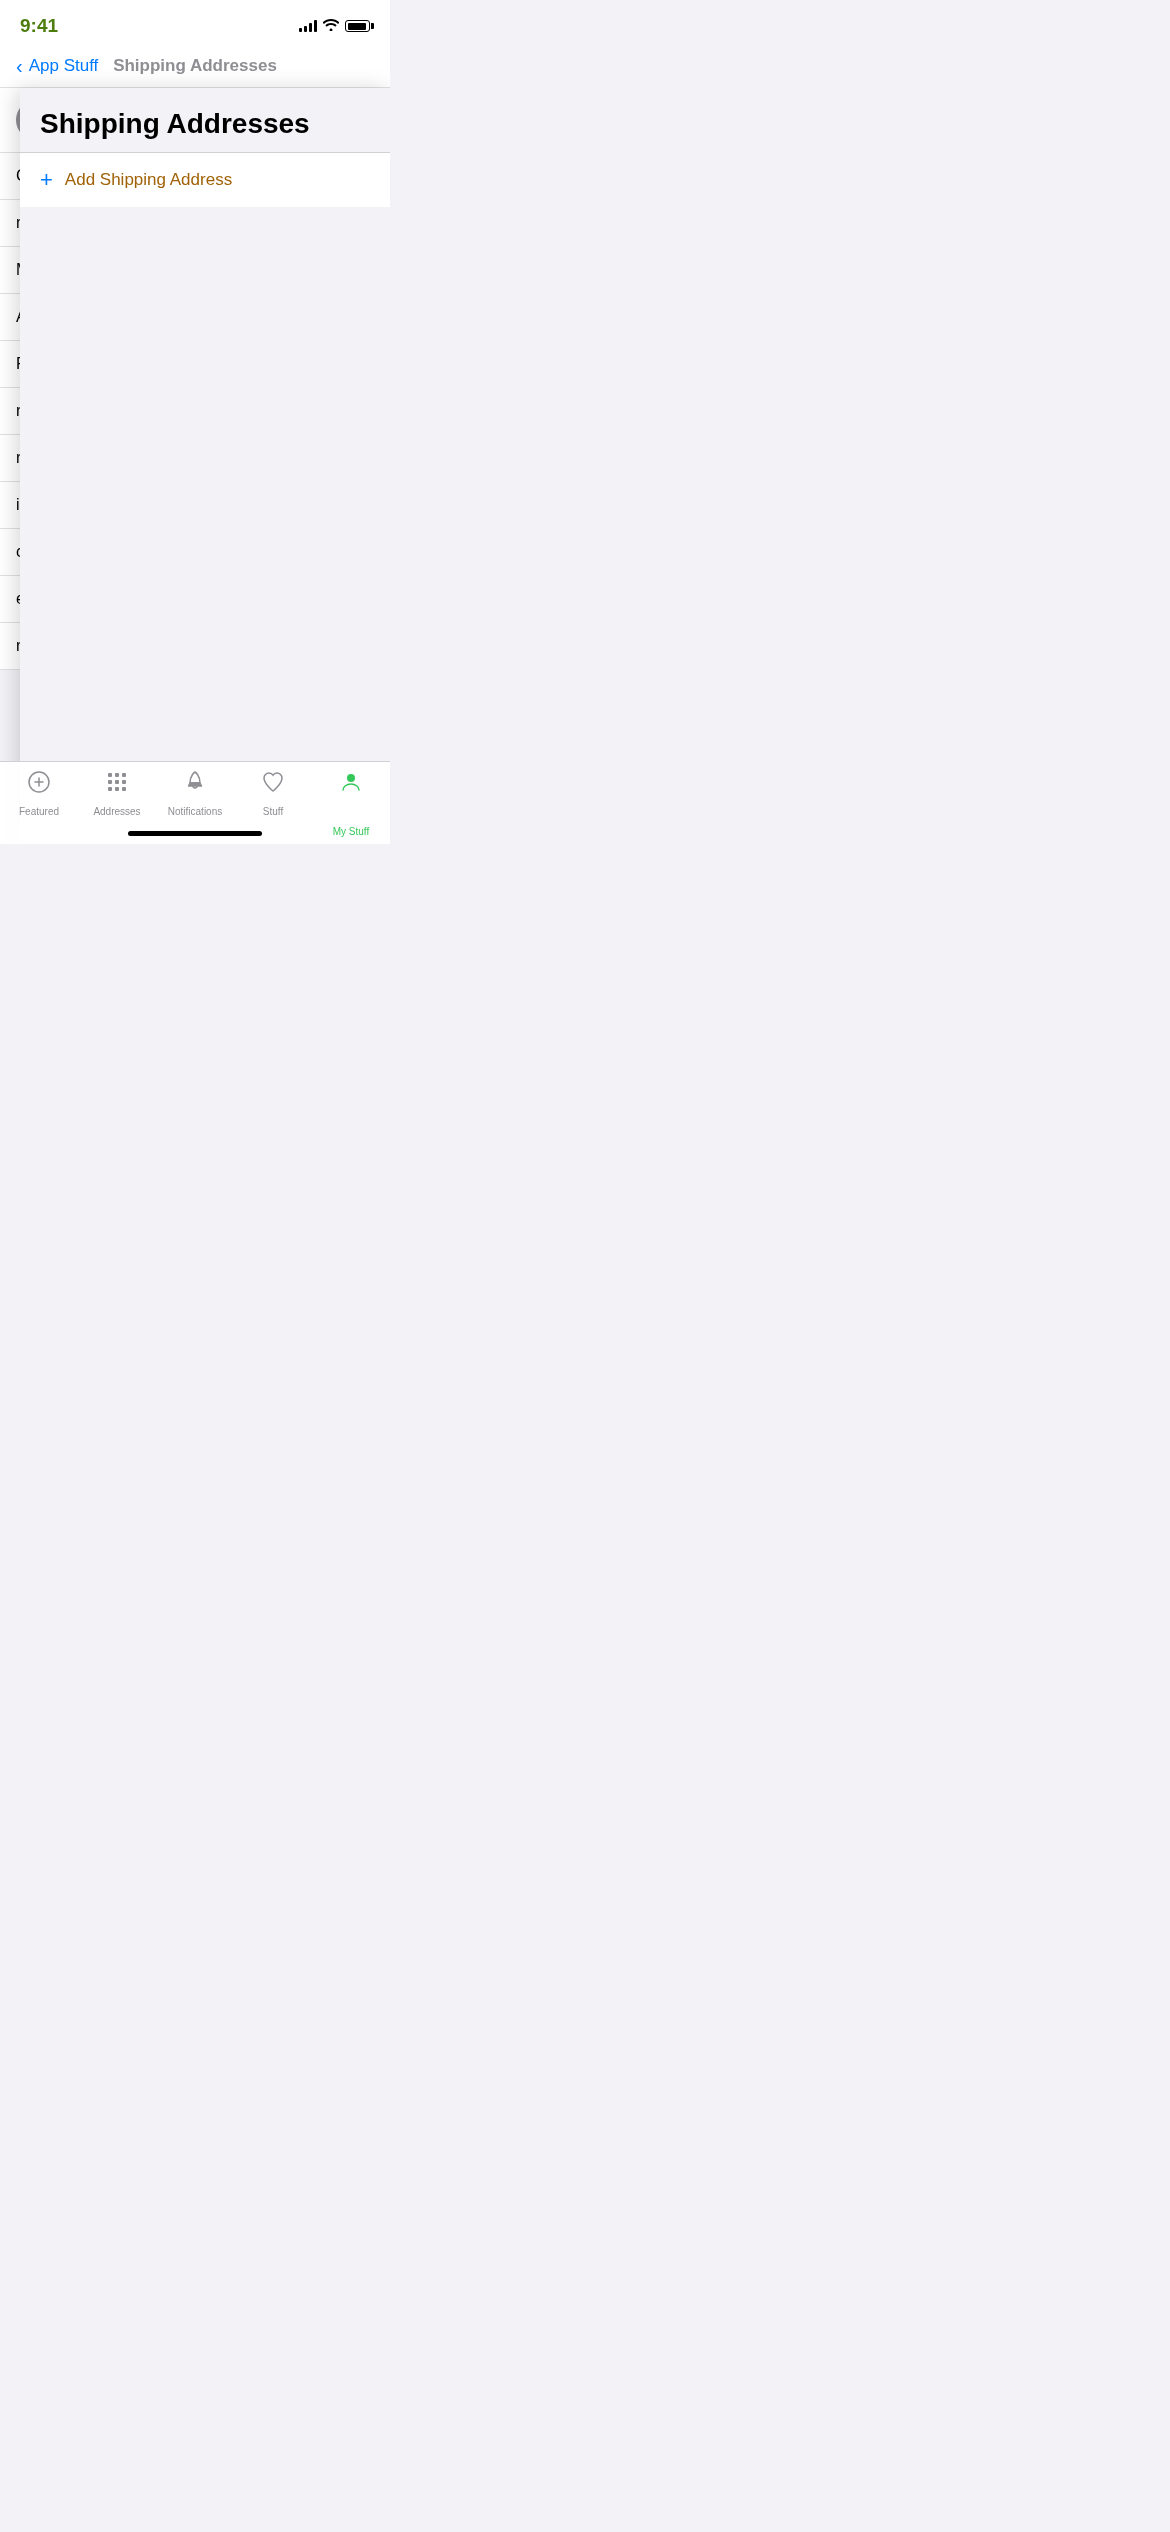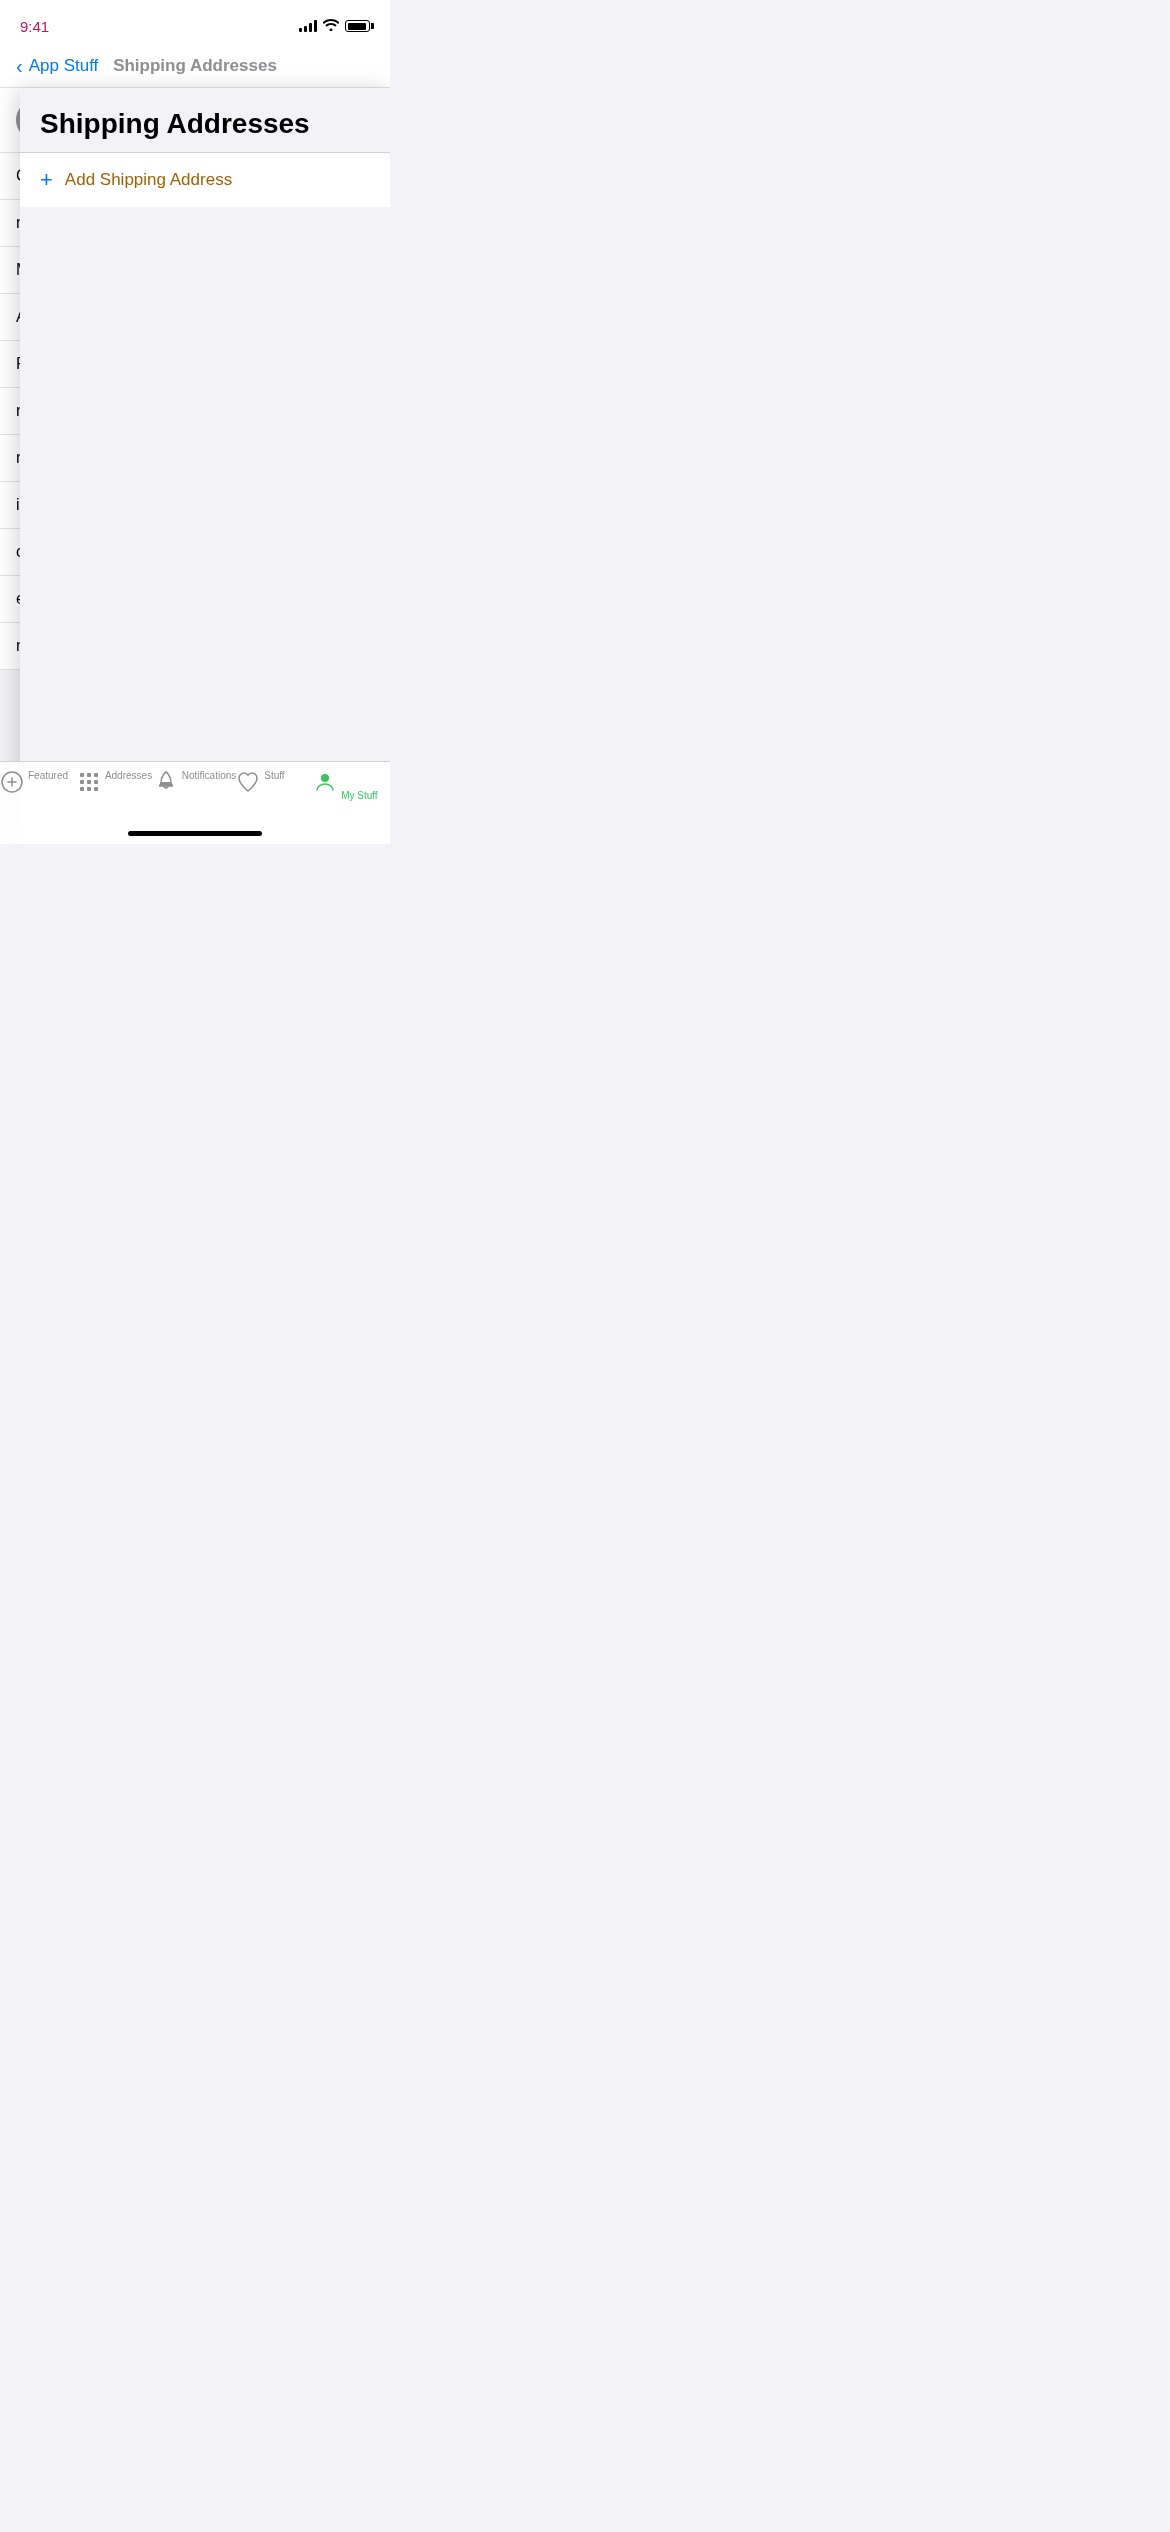--- a/index.html
+++ b/index.html
@@ -22,23 +22,23 @@
     .status-bar {
       display: flex;
       justify-content: space-between;
       align-items: center;
       padding: 14px 20px 6px 20px;
       background: #ffffff;
       height: 44px;
     }
 
     .status-time {
-      font-size: 15px;
-      font-weight: 400;
-      color: #be185d;
+      font-size: 19px;
+      font-weight: 700;
+      color: #4d7c0f;
     }
 
     .status-icons {
       display: flex;
       align-items: center;
       gap: 6px;
     }
 
     .signal-bars {
       display: flex;
@@ -234,23 +234,23 @@
       height: 83px;
       display: flex;
       align-items: flex-start;
       padding-top: 8px;
       z-index: 100;
     }
 
     .tab-item {
       flex: 1;
       display: flex;
-      flex-direction: row;
-      align-items: flex-start;
-      gap: 4px;
+      flex-direction: column;
+      align-items: center;
+      gap: 12px;
       cursor: pointer;
     }
 
     .tab-label {
       font-size: 10px;
       color: #8e8e93;
     }
 
     .tab-label.active {
       color: #34c759;

